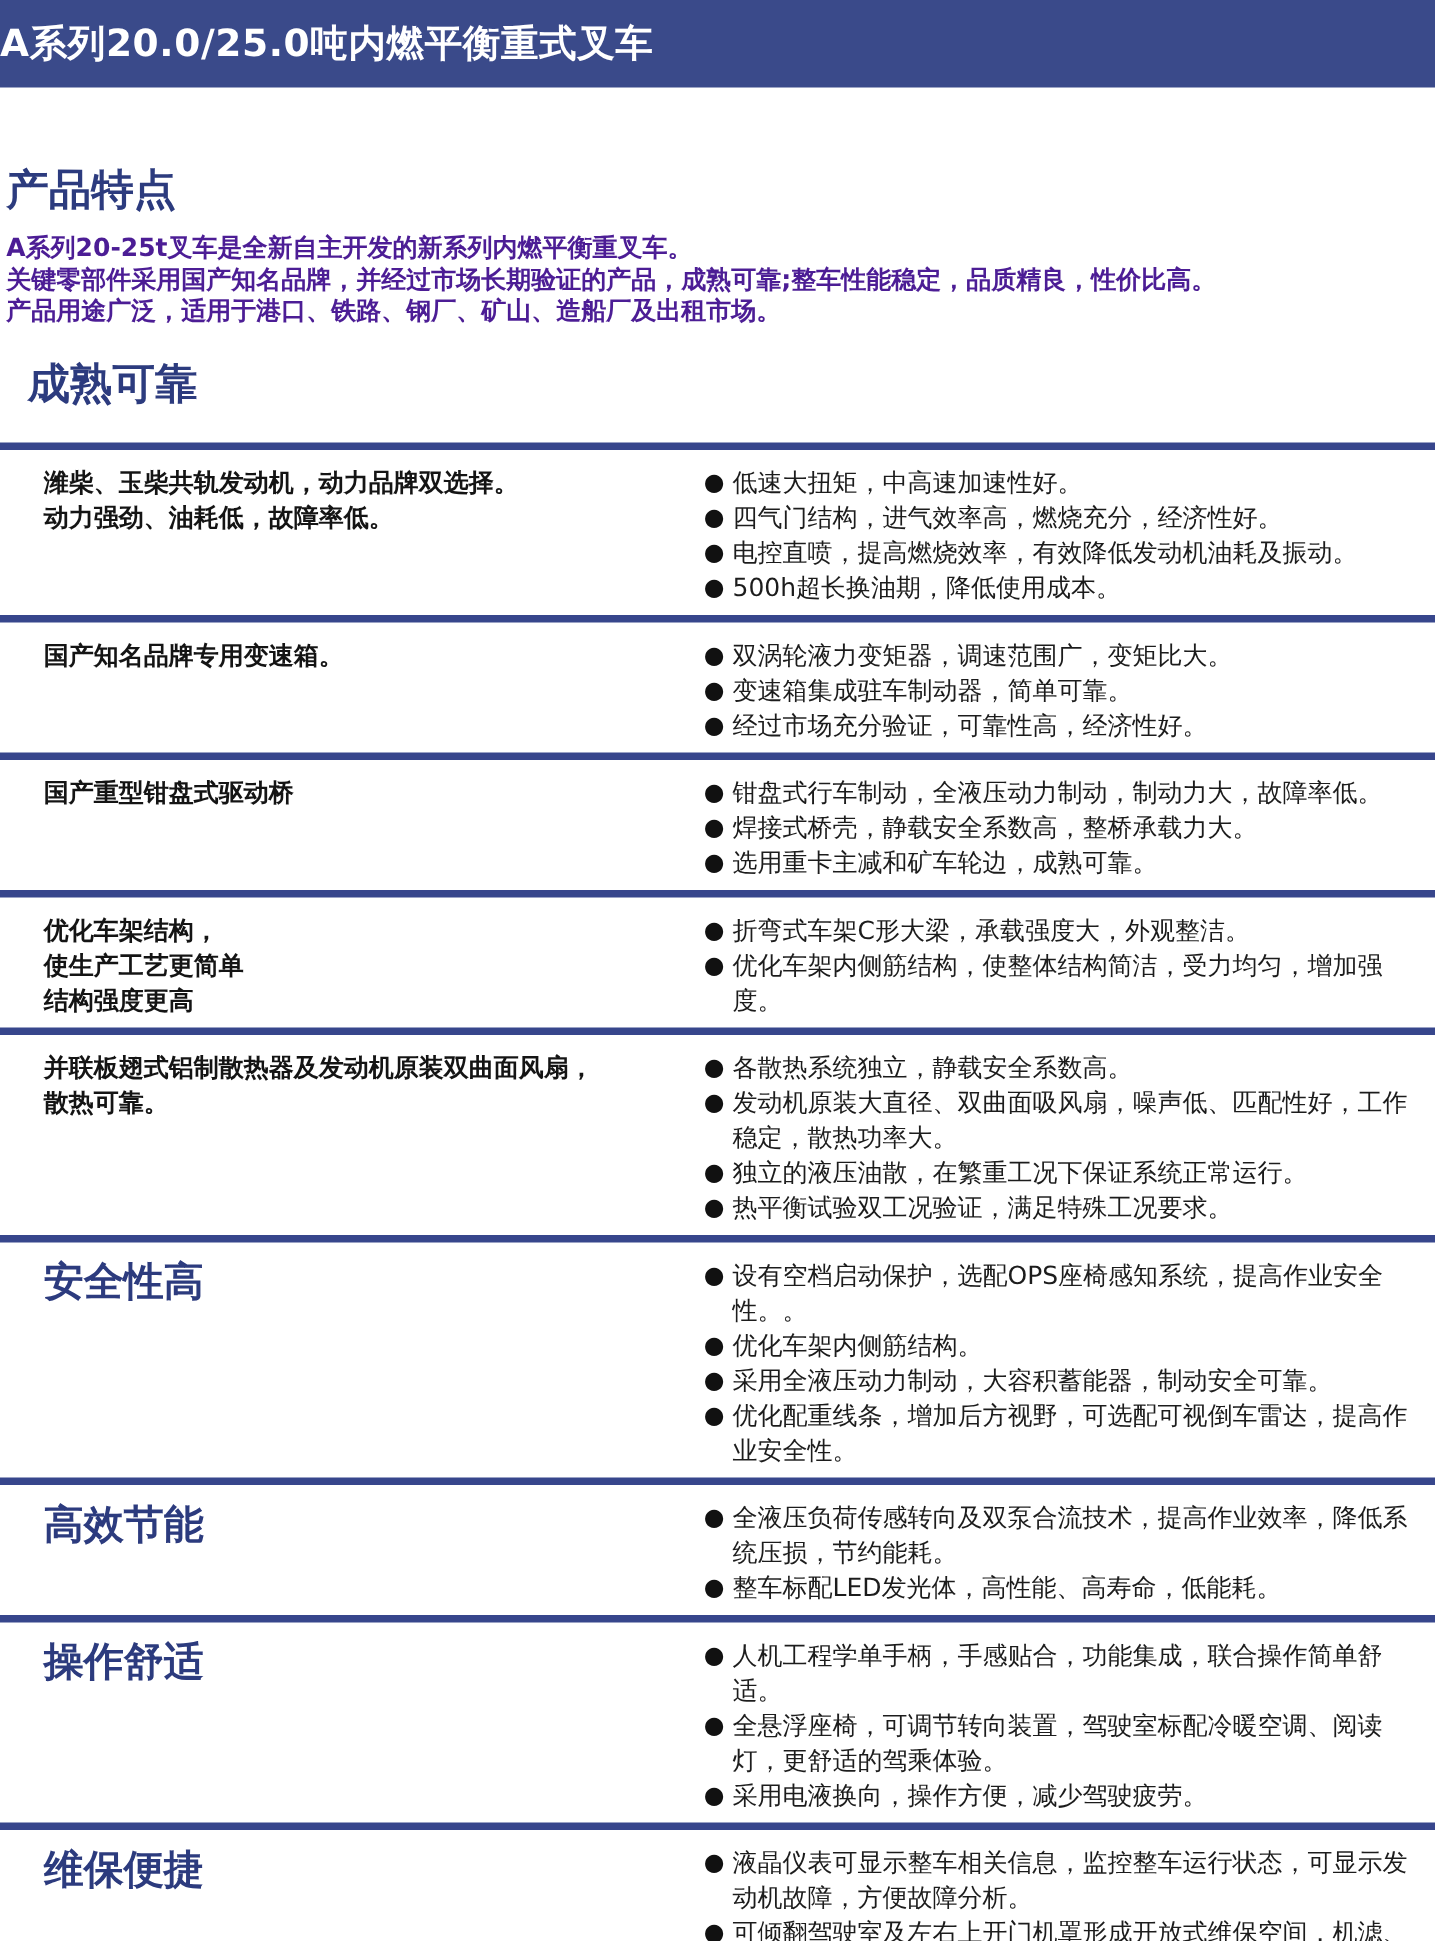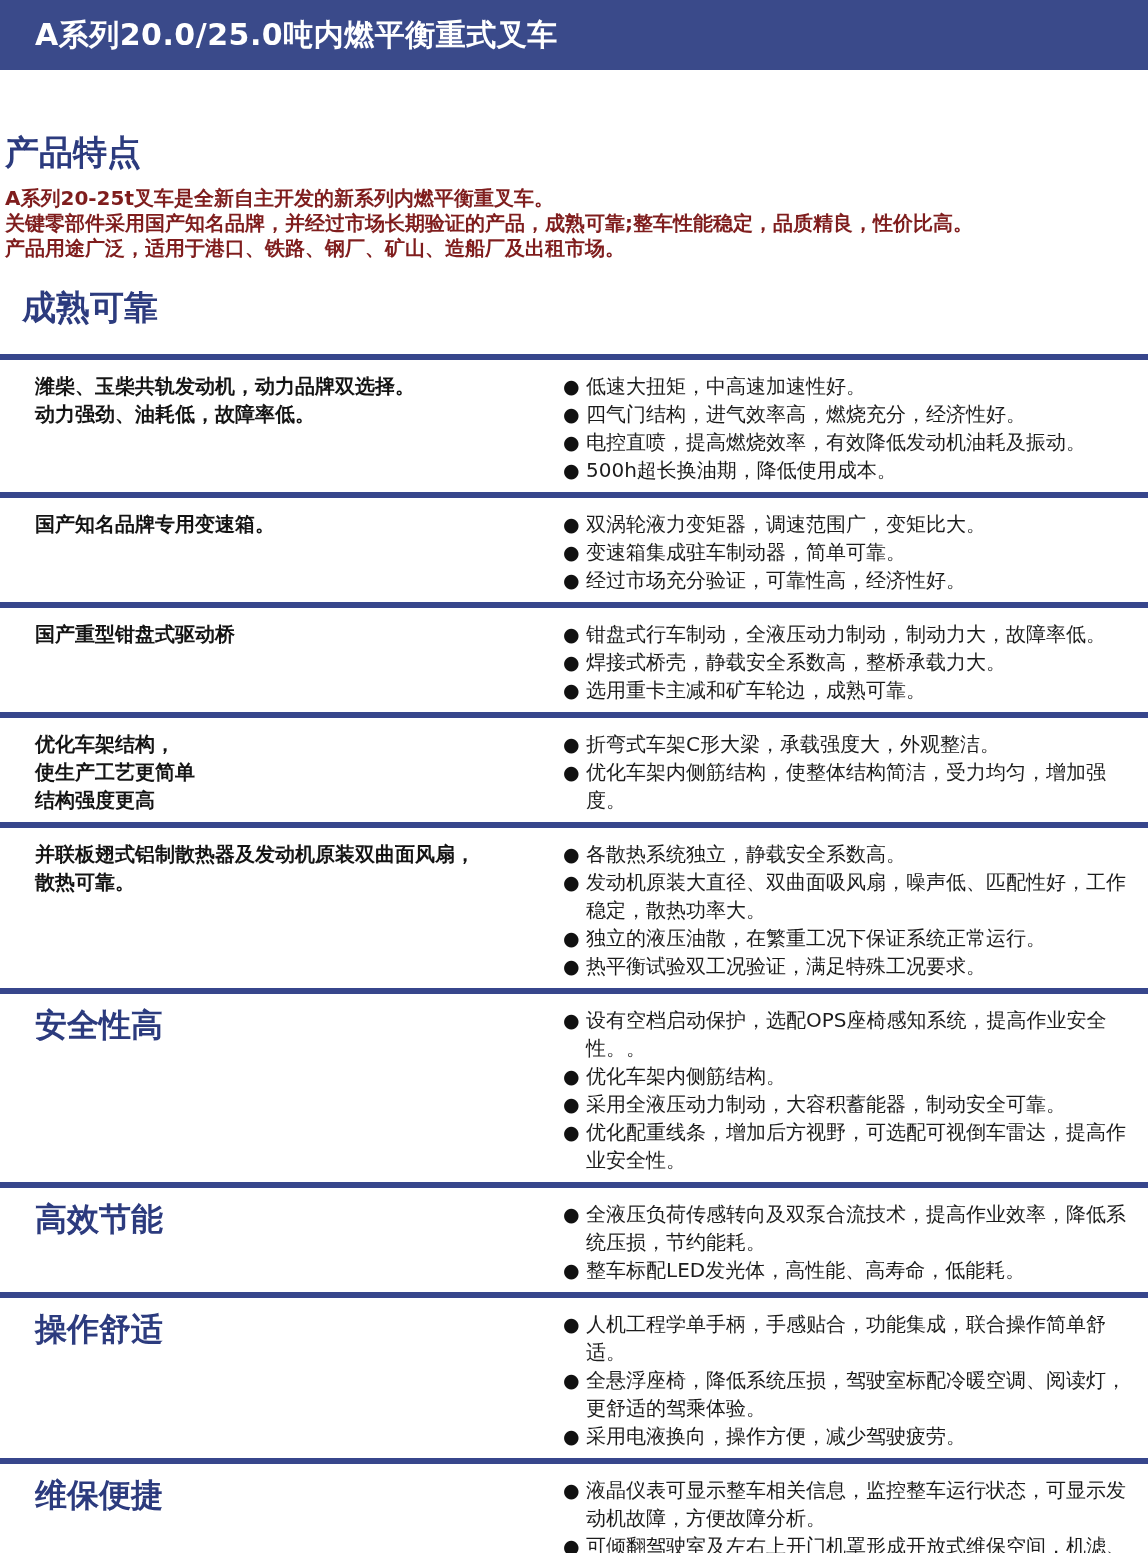--- a/index.html
+++ b/index.html
@@ -8,21 +8,20 @@
     font-family: "DejaVu Sans", "Liberation Sans", sans-serif;
     color: #1c1c1c;
     -webkit-font-smoothing: antialiased;
   }
   
   .topbar {
     height: 70px;
     background: #3a4a8a;
     display: flex;
     align-items: center;
-    padding-left: 35px;
     box-sizing: border-box;
   }
   .topbar-title {
     color: #ffffff;
     font-size: 30px;
     font-weight: 700;
     letter-spacing: 0.5px;
   }
   
   .intro { padding: 62px 8px 0 5px; }
@@ -32,21 +31,21 @@
     color: #2c3b7e;
     margin: 0;
     line-height: 40px;
   }
   .intro-lines { margin-top: 14px; }
   .intro-lines p {
     margin: 0;
     font-size: 20px;
     line-height: 25px;
     font-weight: 600;
-    color: #7f1d1d;
+    color: #4c1d95;
   }
   .group-heading-wrap { padding: 26px 8px 27px 22px; }
   
   .divider {
     height: 6px;
     background: #37468c;
     width: 100%;
   }
   .row {
     display: grid;
@@ -259,21 +258,21 @@
 <div class="divider"></div>
 <div class="row">
   <div class="section-heading">操作舒适</div>
   <ul class="bullets">
     <li>
         <span class="dot">●</span>
         <span class="txt">人机工程学单手柄，手感贴合，功能集成，联合操作简单舒适。</span>
       </li>
     <li>
         <span class="dot">●</span>
-        <span class="txt">全悬浮座椅，降低系统压损，驾驶室标配冷暖空调、阅读灯，更舒适的驾乘体验。</span>
+        <span class="txt">全悬浮座椅，可调节转向装置，驾驶室标配冷暖空调、阅读灯，更舒适的驾乘体验。</span>
       </li>
     <li>
         <span class="dot">●</span>
         <span class="txt">采用电液换向，操作方便，减少驾驶疲劳。</span>
       </li>
   </ul>
 </div>
 
 <div class="divider"></div>
 <div class="row">

